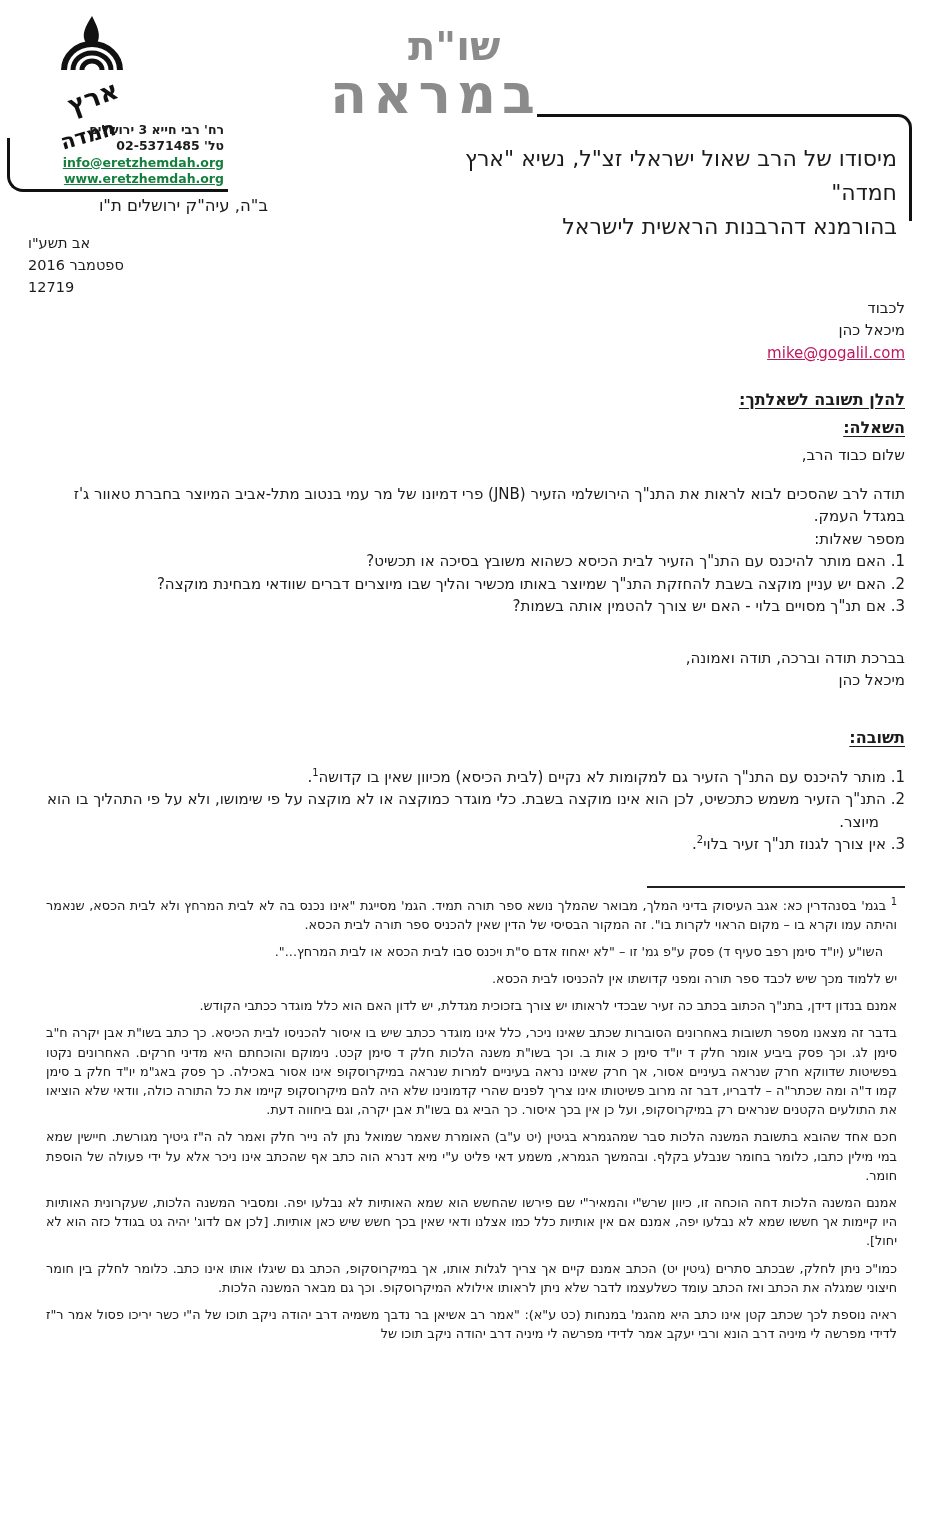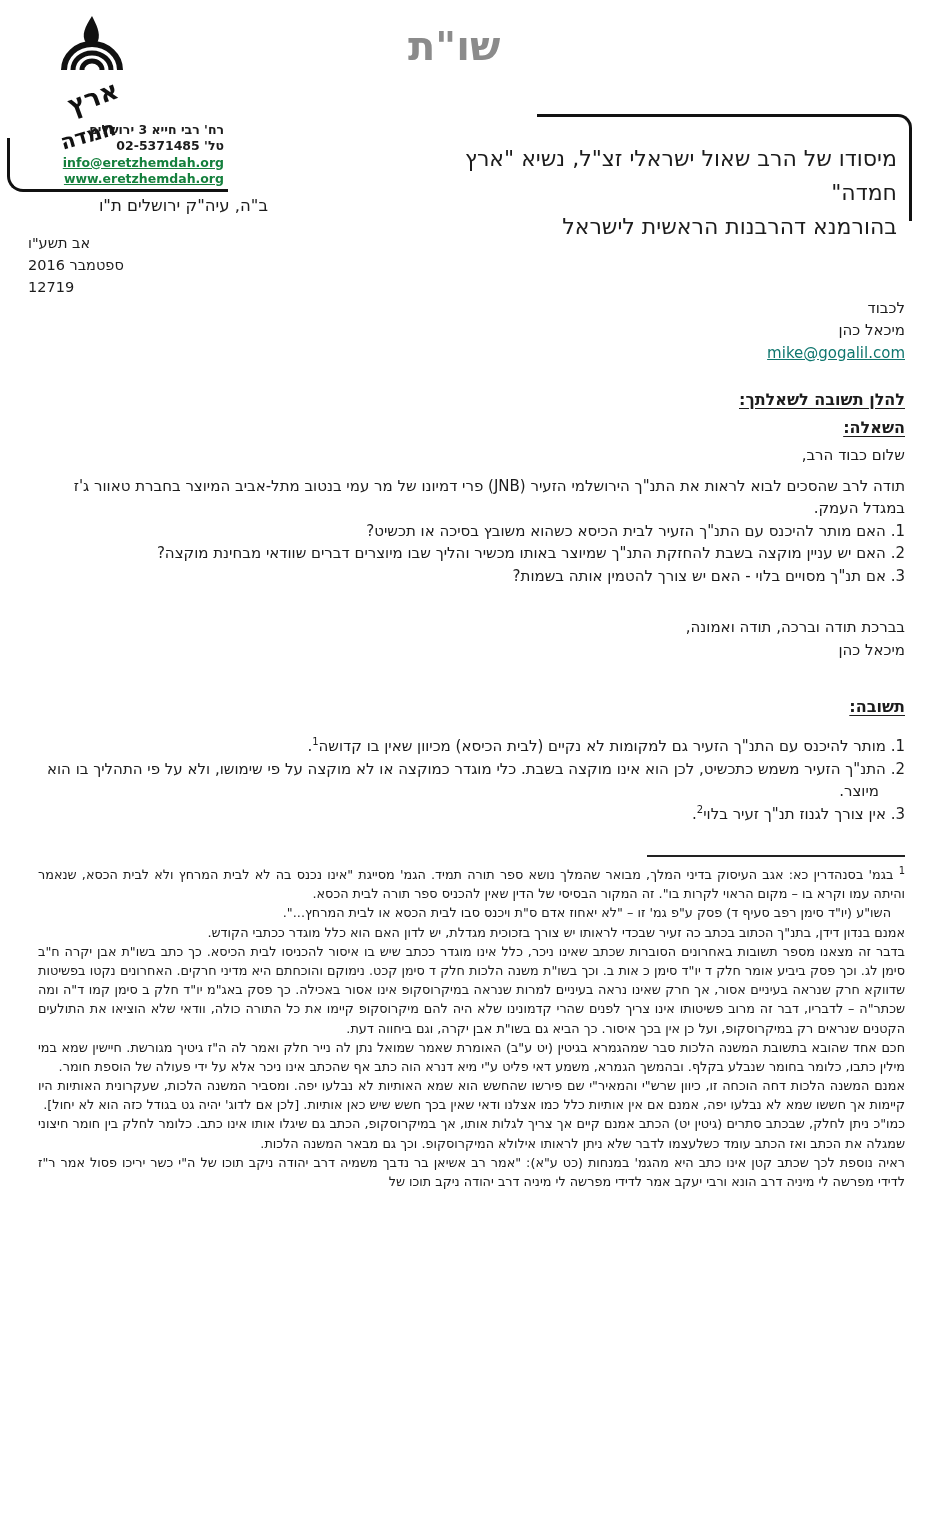--- a/index.html
+++ b/index.html
@@ -48,44 +48,44 @@
   }
   .subtitle{
     position:absolute;right:50px;top:142px;width:440px;
     text-align:right;font-size:22px;line-height:1.55;
     font-family:"DejaVu Sans",sans-serif;
   }
   
   .letter{position:absolute;top:298px;right:42px;left:38px;font-size:15px;line-height:1.5;}
   .recipient{}
   .recipient div{line-height:1.45;}
-  .recipient a{color:#0f766e;}
+  .recipient a{color:#be185d;}
   .heading{
     font-weight:bold;font-size:16px;
     text-decoration:underline;text-underline-offset:3px;
     margin:0 0 4px 0;
   }
   .h-intro{margin-top:24px;}
   .h-q{}
   p{margin:0;}
-  .greeting{margin-bottom:8px;}
+  .greeting{margin-bottom:16px;}
   .q-item{margin:0;}
   .closing{margin-top:29px;}
   .h-a{margin-top:34px;margin-bottom:16px;}
   .ans{padding-right:26px;text-indent:-26px;margin:0;}
   sup{font-size:10px;line-height:0;}
   
   .fn-divider{
     width:258px;border-top:2px solid #222;
     margin:30px 0 8px 0;
   }
   .footnotes{
     font-size:12.8px;line-height:1.5;text-align:justify;direction:rtl;
   }
-  .footnotes p{margin:0;}
+  .footnotes p{margin:8px;}
   .fn-indent{text-indent:14px;}
 </style>
 </head>
 <body>
 
 <div class="page">
 
   <svg class="logo" viewBox="0 0 84 160" xmlns="http://www.w3.org/2000/svg">
     <path d="M42 2 C35 13 31 21 36 29 C39 34 46 33 48 27 C51 19 46 10 42 2 Z" fill="#111"></path>
     <path d="M14 56 A28 26 0 0 1 70 56" fill="none" stroke="#111" stroke-width="6"></path>
@@ -104,56 +104,59 @@
   <div class="bracket"></div>
   <div class="blessing">ב"ה, עיה"ק ירושלים ת"ו</div>
 
   <div class="dateblock">
     <div>אב תשע"ו</div>
     <div>ספטמבר 2016</div>
     <div>12719</div>
   </div>
 
   <div class="title-word t1">שו"ת</div>
+  <div class="title-word t2">במראה</div>
   <div class="title-rule"></div>
   <div class="subtitle">
     <div>מיסודו של הרב שאול ישראלי זצ"ל, נשיא "ארץ חמדה"</div>
     <div>בהורמנא דהרבנות הראשית לישראל</div>
   </div>
 
   <div class="letter">
 
     <div class="recipient">
       <div>לכבוד</div>
       <div>מיכאל כהן</div>
       <a href="#" style="unicode-bidi:isolate;direction:ltr;display:inline-block;">mike@gogalil.com</a>
     </div>
 
     <div class="heading h-intro">להלן תשובה לשאלתך:</div>
     <div class="heading h-q">השאלה:</div>
 
     <p class="greeting">שלום כבוד הרב,</p>
     <p>תודה לרב שהסכים לבוא לראות את התנ"ך הירושלמי הזעיר (JNB) פרי דמיונו של מר עמי בנטוב מתל-אביב המיוצר בחברת טאוור ג'ז במגדל העמק.</p>
+    <p>מספר שאלות:</p>
     <p class="q-item">1. האם מותר להיכנס עם התנ"ך הזעיר לבית הכיסא כשהוא משובץ בסיכה או תכשיט?</p>
     <p class="q-item">2. האם יש עניין מוקצה בשבת להחזקת התנ"ך שמיוצר באותו מכשיר והליך שבו מיוצרים דברים שוודאי מבחינת מוקצה?</p>
     <p class="q-item">3. אם תנ"ך מסויים בלוי - האם יש צורך להטמין אותה בשמות?</p>
 
     <p class="closing">בברכת תודה וברכה, תודה ואמונה,</p>
     <p>מיכאל כהן</p>
 
     <div class="heading h-a">תשובה:</div>
 
     <p class="ans"><span>1.  מותר להיכנס עם התנ"ך הזעיר גם למקומות לא נקיים (לבית הכיסא) מכיוון שאין בו קדושה</span><sup>1</sup><span>.</span></p>
     <p class="ans"><span>2.  התנ"ך הזעיר משמש כתכשיט, לכן הוא אינו מוקצה בשבת. כלי מוגדר כמוקצה או לא מוקצה על פי שימושו, ולא על פי התהליך בו הוא מיוצר.</span></p>
     <p class="ans"><span>3.  אין צורך לגנוז תנ"ך זעיר בלוי</span><sup>2</sup><span>.</span></p>
 
     <div class="fn-divider"></div>
     <div class="footnotes">
       <p><sup>1</sup> <span>בגמ' בסנהדרין כא: אגב העיסוק בדיני המלך, מבואר שהמלך נושא ספר תורה תמיד. הגמ' מסייגת "אינו נכנס בה לא לבית המרחץ ולא לבית הכסא, שנאמר והיתה עמו וקרא בו – מקום הראוי לקרות בו". זה המקור הבסיסי של הדין שאין להכניס ספר תורה לבית הכסא.</span></p>
       <p class="fn-indent">השו"ע (יו"ד סימן רפב סעיף ד) פסק ע"פ גמ' זו – "לא יאחוז אדם ס"ת ויכנס סבו לבית הכסא או לבית המרחץ...".</p>
+      <p>יש ללמוד מכך שיש לכבד ספר תורה ומפני קדושתו אין להכניסו לבית הכסא.</p>
       <p>אמנם בנדון דידן, בתנ"ך הכתוב בכתב כה זעיר שבכדי לראותו יש צורך בזכוכית מגדלת, יש לדון האם הוא כלל מוגדר ככתבי הקודש.</p>
       <p>בדבר זה מצאנו מספר תשובות באחרונים הסוברות שכתב שאינו ניכר, כלל אינו מוגדר ככתב שיש בו איסור להכניסו לבית הכיסא. כך כתב בשו"ת אבן יקרה ח"ב סימן לג. וכך פסק ביביע אומר חלק ד יו"ד סימן כ אות ב. וכך בשו"ת משנה הלכות חלק ד סימן קכט. נימוקם והוכחתם היא מדיני חרקים. האחרונים נקטו בפשיטות שדווקא חרק שנראה בעיניים אסור, אך חרק שאינו נראה בעיניים למרות שנראה במיקרוסקופ אינו אסור באכילה. כך פסק באג"מ יו"ד חלק ב סימן קמו ד"ה ומה שכתר"ה – לדבריו, דבר זה מרוב פשיטותו אינו צריך לפנים שהרי קדמונינו שלא היה להם מיקרוסקופ קיימו את כל התורה כולה, וודאי שלא הוציאו את התולעים הקטנים שנראים רק במיקרוסקופ, ועל כן אין בכך איסור. כך הביא גם בשו"ת אבן יקרה, וגם ביחווה דעת.</p>
       <p>חכם אחד שהובא בתשובת המשנה הלכות סבר שמהגמרא בגיטין (יט ע"ב) האומרת שאמר שמואל נתן לה נייר חלק ואמר לה ה"ז גיטיך מגורשת. חיישין שמא במי מילין כתבו, כלומר בחומר שנבלע בקלף. ובהמשך הגמרא, משמע דאי פליט ע"י מיא דנרא הוה כתב אף שהכתב אינו ניכר אלא על ידי פעולה של הוספת חומר.</p>
       <p>אמנם המשנה הלכות דחה הוכחה זו, כיוון שרש"י והמאיר"י שם פירשו שהחשש הוא שמא האותיות לא נבלעו יפה. ומסביר המשנה הלכות, שעקרונית האותיות היו קיימות אך חששו שמא לא נבלעו יפה, אמנם אם אין אותיות כלל כמו אצלנו ודאי שאין בכך חשש שיש כאן אותיות. [לכן אם לדוג' יהיה גט בגודל כזה הוא לא יחול].</p>
       <p>כמו"כ ניתן לחלק, שבכתב סתרים (גיטין יט) הכתב אמנם קיים אך צריך לגלות אותו, אך במיקרוסקופ, הכתב גם שיגלו אותו אינו כתב. כלומר לחלק בין חומר חיצוני שמגלה את הכתב ואז הכתב עומד כשלעצמו לדבר שלא ניתן לראותו אילולא המיקרוסקופ. וכך גם מבאר המשנה הלכות.</p>
       <p>ראיה נוספת לכך שכתב קטן אינו כתב היא מהגמ' במנחות (כט ע"א): "אמר רב אשיאן בר נדבך משמיה דרב יהודה ניקב תוכו של ה"י כשר יריכו פסול אמר ר"ז לדידי מפרשה לי מיניה דרב הונא ורבי יעקב אמר לדידי מפרשה לי מיניה דרב יהודה ניקב תוכו של</p>
     </div>
 
   </div>
 </div>

